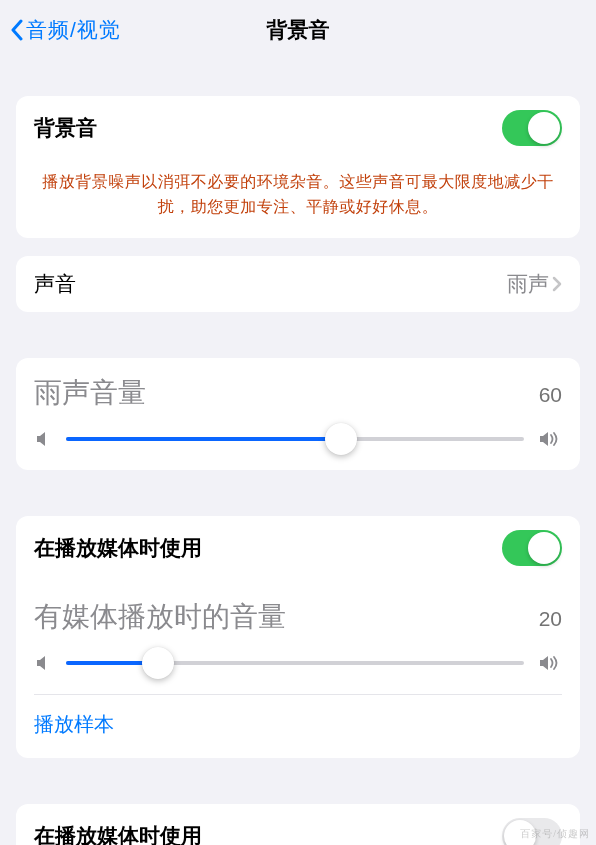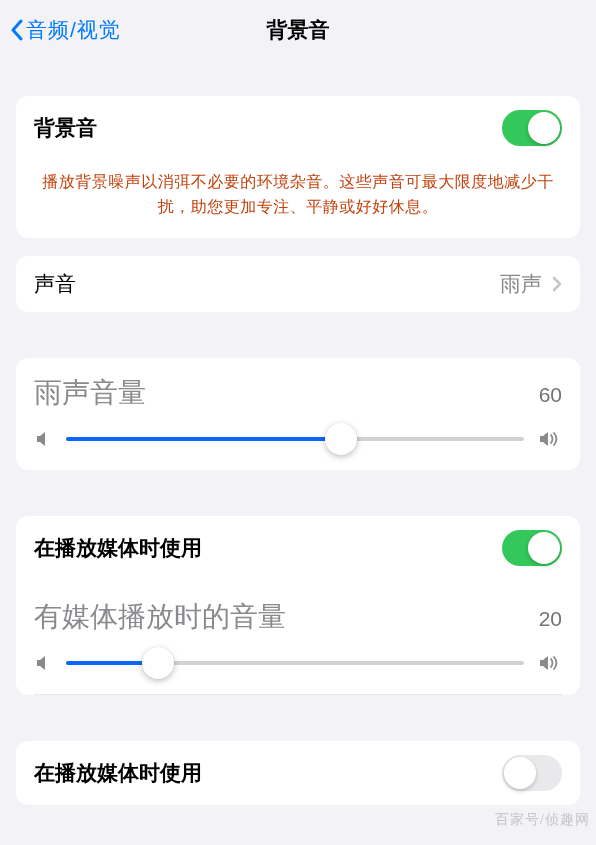--- a/index.html
+++ b/index.html
@@ -52,21 +52,21 @@
     }
     .row-label {
       font-size: 21px;
       font-weight: 600;
       flex: 1;
     }
     .row-label.regular { font-weight: 400; }
     .row-value {
       font-size: 21px;
       color: #8a8a8e;
-      margin-right: 10px;
+      margin-right: 3px;
     }
     .chevron { color: #c5c5c7; }
     .desc {
       padding: 10px 18px 18px 18px;
       font-size: 16px;
       color: #c2410c;
       line-height: 1.55;
       letter-spacing: 0.5px;
       text-align: center;
     }
@@ -129,22 +129,22 @@
     }
     .sep { height: 1px; background: #e5e5ea; margin: 0 18px; }
     .link-row {
       padding: 16px 18px 20px 18px;
       font-size: 20px;
       color: #007aff;
     }
     .watermark {
       position: absolute;
       right: 6px;
-      bottom: 16px;
-      font-size: 14px;
+      bottom: 4px;
+      font-size: 10px;
       color: rgba(140,140,140,0.45);
       letter-spacing: 1px;
       font-family: Liberation Serif, serif;
     }
   </style>
 </head>
 <body>
 
 <div class="nav">
   <div class="nav-back">
@@ -222,20 +222,21 @@
           <div class="thumb" style="left:20%"></div>
         </div>
         <svg class="vol-icon" width="24" height="18" viewBox="0 0 24 18">
           <path d="M2 6 L5 6 L10 2 L10 16 L5 12 L2 12 Z" fill="#8a8a8e"></path>
           <path d="M13 5 Q16 9 13 13" fill="none" stroke="#8a8a8e" stroke-width="1.8" stroke-linecap="round"></path>
           <path d="M16 3 Q21 9 16 15" fill="none" stroke="#8a8a8e" stroke-width="1.8" stroke-linecap="round"></path>
         </svg>
       </div>
     </div>
     <div class="sep"></div>
+    <div class="link-row">播放样本</div>
   </div>
 
   <div class="group gap-small">
     <div class="row">
       <div class="row-label">在播放媒体时使用</div>
       <div class="switch off">
           <div class="knob"></div>
         </div>
     </div>
   </div>

